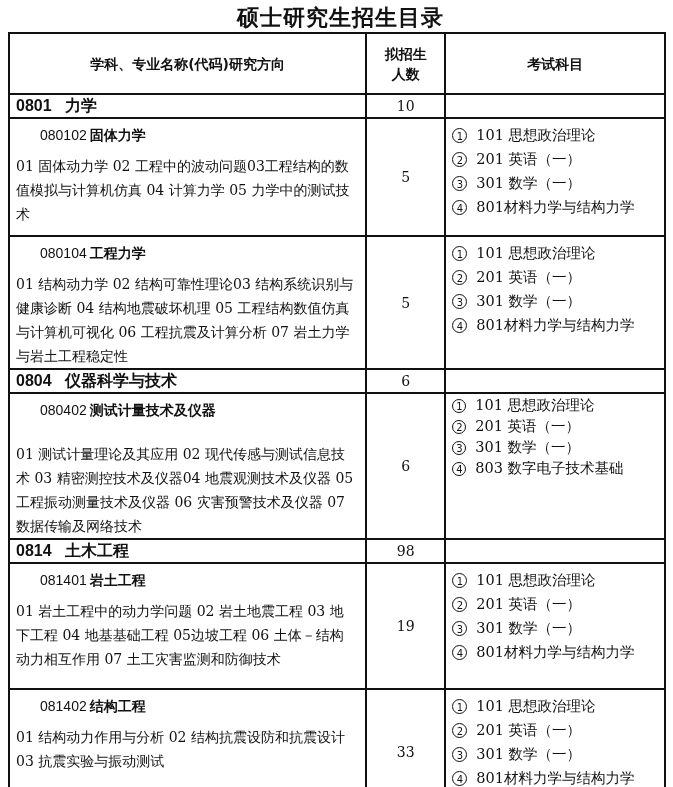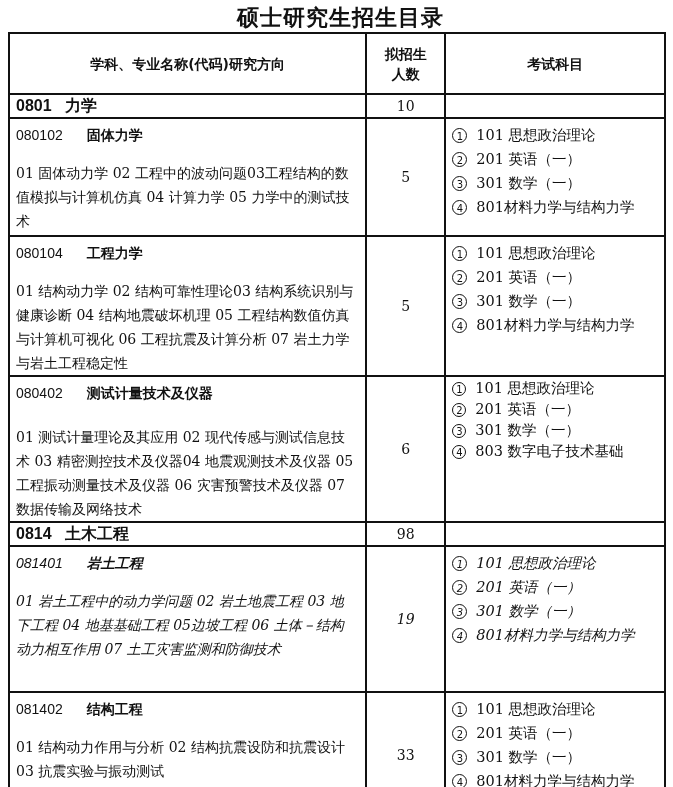--- a/index.html
+++ b/index.html
@@ -12,23 +12,23 @@
   th { font-weight:bold; font-size:14px; text-align:center; vertical-align:middle;
        font-family:"DejaVu Sans","Liberation Sans",sans-serif; line-height:20px; }
   .c1 { width:356px; }
   .c2 { width:79px; }
   .c3 { width:219px; }
   .cat td { height:20px; }
   .cat .name { font-family:"Liberation Sans","DejaVu Sans",sans-serif; font-weight:bold;
                font-size:16px; padding:2px 6px 0 6px; line-height:18px; }
   .num { text-align:center; vertical-align:middle; font-size:14px; }
   .major .name { padding:4px 6px 0 6px; font-size:14px; line-height:24px; }
-  .code { font-family:"Liberation Sans","DejaVu Sans",sans-serif; font-size:14px; }
-  .mname { font-family:"DejaVu Sans","Liberation Sans",sans-serif; font-weight:bold; margin-left:24px; font-size:14px; }
-  .dirs { margin-top:14px; font-size:14px; line-height:24px; padding-right:4px; }
+  .code { font-family:"Liberation Sans","DejaVu Sans",sans-serif; font-size:14px;margin-left:24px; }
+  .mname { font-family:"DejaVu Sans","Liberation Sans",sans-serif; font-weight:bold; margin-left:3px; font-size:14px; }
+  .dirs { margin-top:7px; font-size:14px; line-height:24px; padding-right:4px; }
   .exams { padding:4px 4px 0 6px; font-size:14.5px; line-height:24px; }
   .exam { white-space:nowrap; display:flex; align-items:center; }
   .circ { display:inline-block; width:15px; height:15px; border:1.5px solid #111; border-radius:50%;
           font-size:10px; line-height:15px; text-align:center; margin-right:9px; box-sizing:border-box;
           font-family:"DejaVu Sans",sans-serif; }
   .compact .exams { line-height:21px; padding-top:1px; }
   .compact .exam .circ { width:14px; height:14px; line-height:13px; }
 </style>
 </head>
 <body>
@@ -105,20 +105,28 @@
             <span class="circ">3</span>
             <span>301 数学（一）</span>
           </div>
       <div class="exam">
             <span class="circ">4</span>
             <span>801材料力学与结构力学</span>
           </div>
     </td>
   </tr>
 
+  <tr class="cat">
+    <td class="name">
+      <span>0804</span>&nbsp;&nbsp;
+      <span>仪器科学与技术</span>
+    </td>
+    <td class="num">6</td>
+    <td></td>
+  </tr>
 
   <tr class="major compact" style="height:126px;">
     <td class="name">
       <div><span class="code">080402</span><span class="mname">测试计量技术及仪器</span></div>
       <div class="dirs" style="margin-top:20px;">01 测试计量理论及其应用 02 现代传感与测试信息技术 03 精密测控技术及仪器04 地震观测技术及仪器 05 工程振动测量技术及仪器 06 灾害预警技术及仪器 07 数据传输及网络技术</div>
     </td>
     <td class="num">6</td>
     <td class="exams">
       <div class="exam">
             <span class="circ">1</span>
@@ -141,21 +149,21 @@
 
   <tr class="cat">
     <td class="name">
       <span>0814</span>&nbsp;&nbsp;
       <span>土木工程</span>
     </td>
     <td class="num">98</td>
     <td></td>
   </tr>
 
-  <tr class="major" style="height:146px;font-style:italic;">
+  <tr class="major" style="height:126px;">
     <td class="name">
       <div><span class="code">081401</span><span class="mname">岩土工程</span></div>
       <div class="dirs">01 岩土工程中的动力学问题 02 岩土地震工程 03 地下工程 04 地基基础工程 05边坡工程 06 土体－结构动力相互作用 07 土工灾害监测和防御技术</div>
     </td>
     <td class="num">19</td>
     <td class="exams">
       <div class="exam">
             <span class="circ">1</span>
             <span>101 思想政治理论</span>
           </div>

